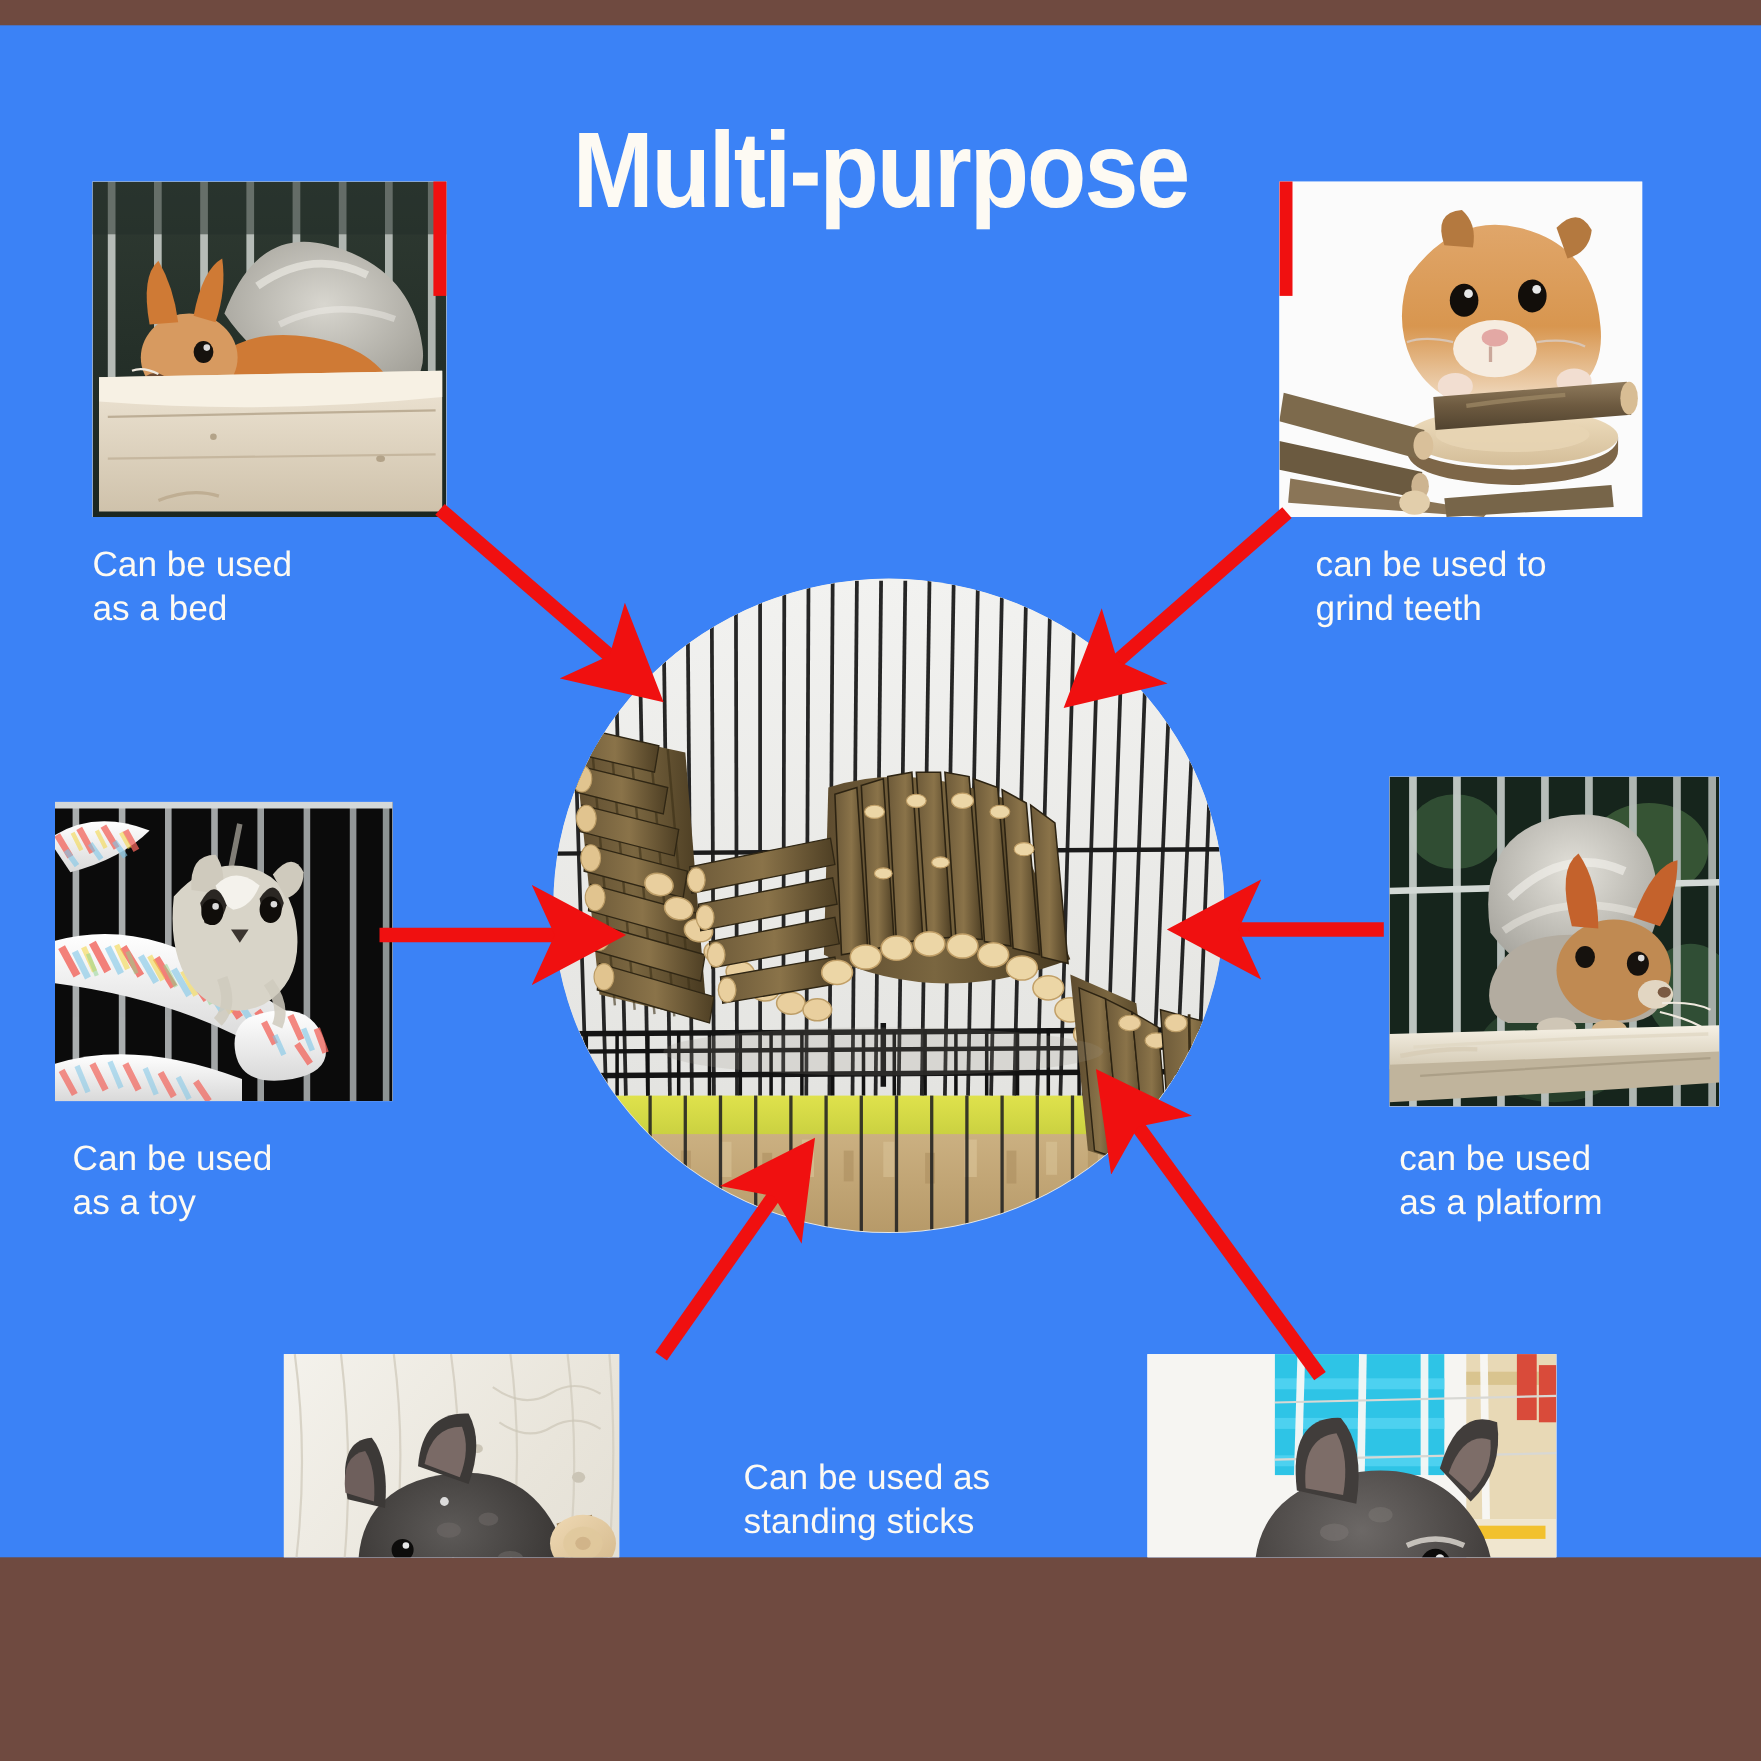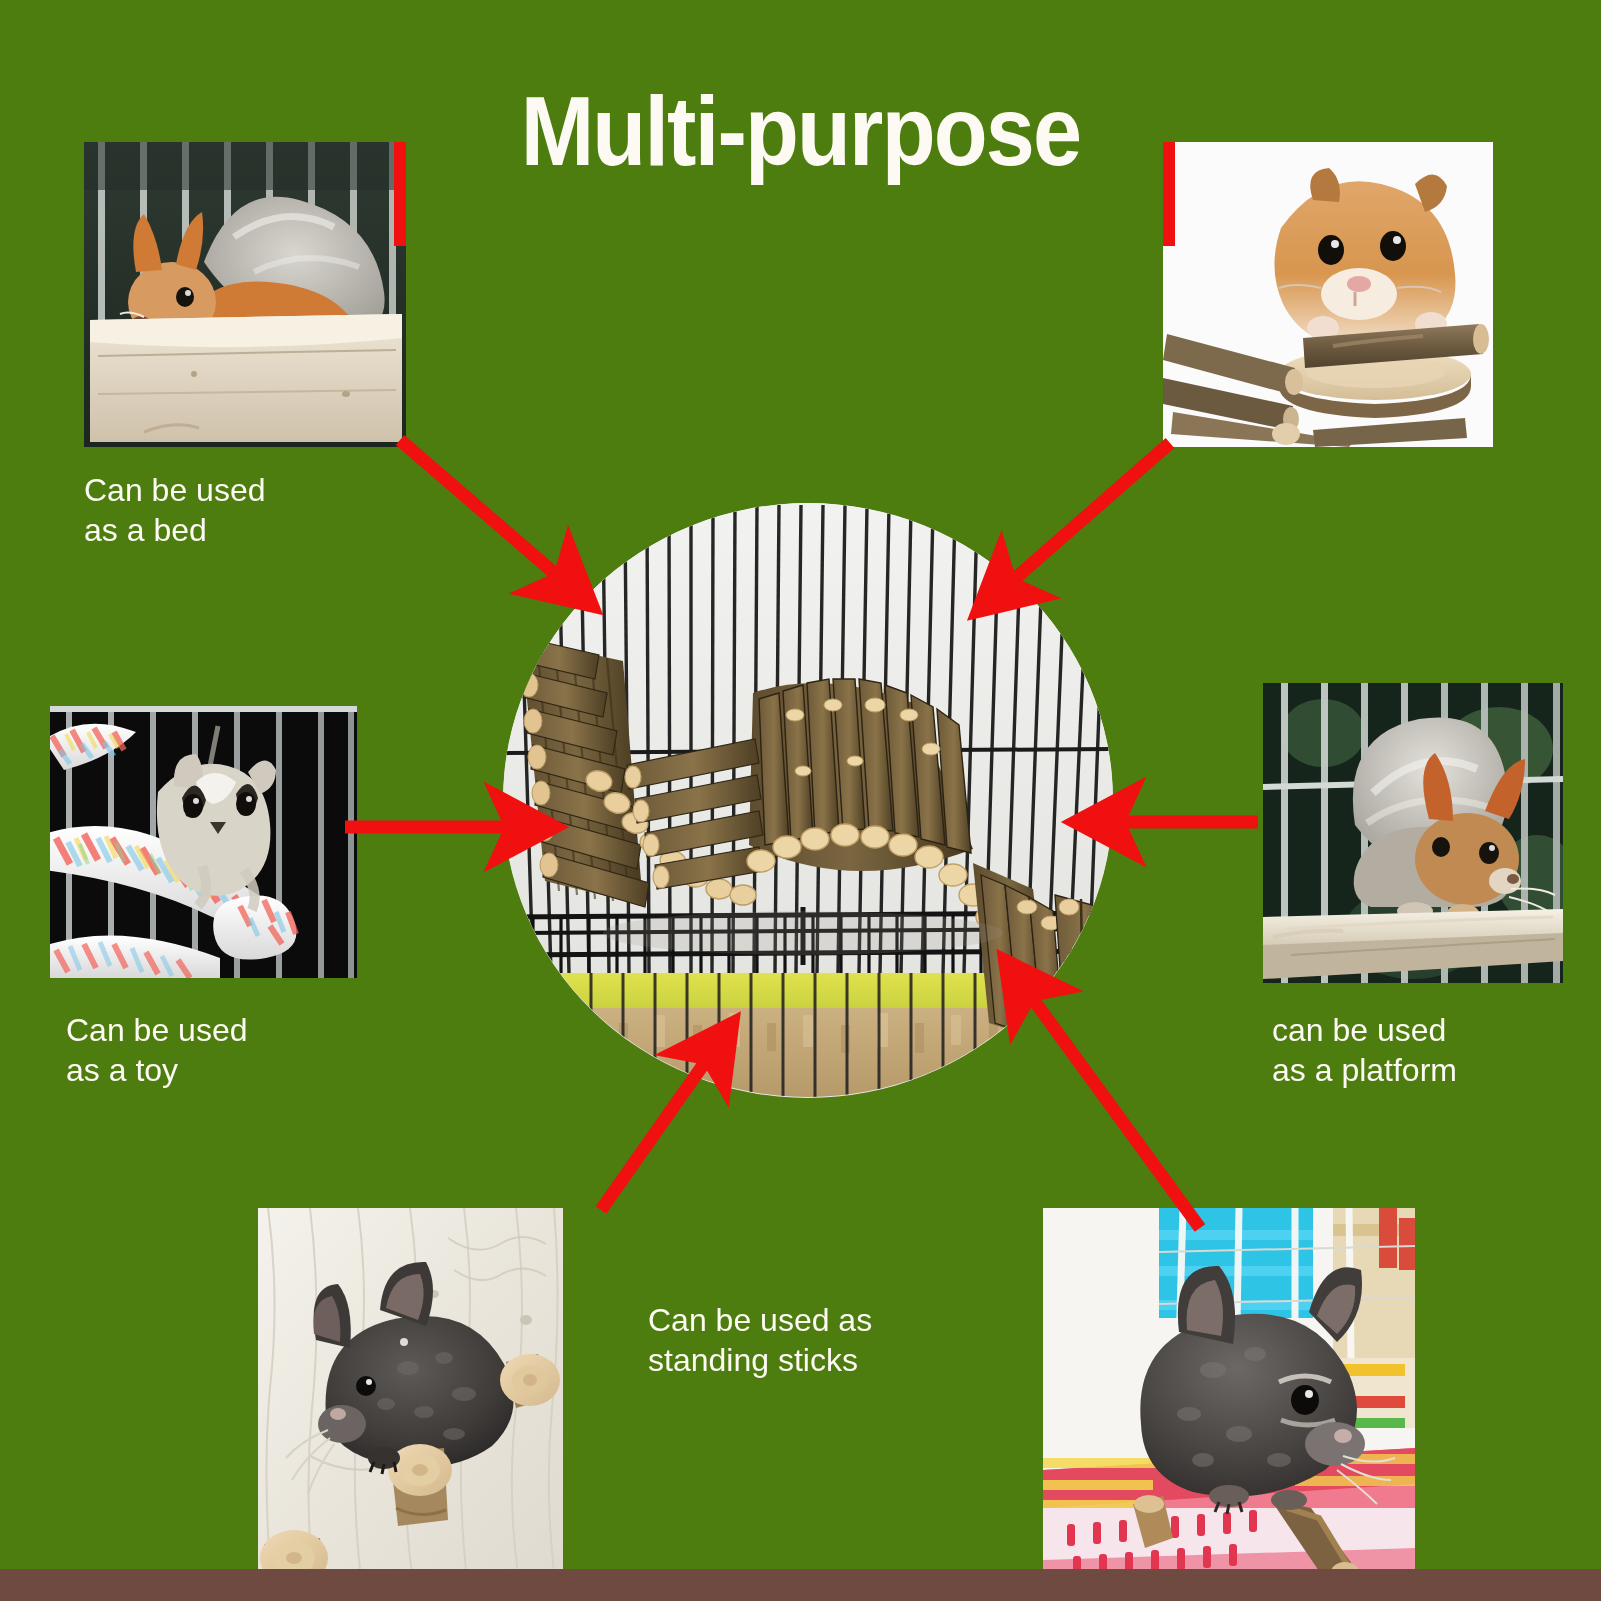--- a/index.html
+++ b/index.html
@@ -3,24 +3,25 @@
 <meta charset="utf-8">
 <style>
   html, body {
     margin: 0;
     padding: 0;
     background: #6f4a40;
   }
   #page {
     position: relative;
     width: 1601px;
-    height: 1569px;
-    background: #4d7c0f;
+    height: 1393px;
+    background: #3b82f6;
     overflow: hidden;
     font-family: "Liberation Sans", sans-serif;
+    margin-top: 23px;
   }
 
   
   #title {
     position: absolute;
     left: 0;
     top: 82px;
     width: 1601px;
     text-align: center;
     color: #fdfaf3;
@@ -210,20 +211,22 @@
         <path d="M10 270 L190 300 L186 305 L8 292Z" fill="#8a7557"></path>
         <ellipse cx="131" cy="240" rx="9" ry="13" fill="#d9c09a"></ellipse>
         <ellipse cx="128" cy="277" rx="8" ry="12" fill="#cdb490"></ellipse>
         <ellipse cx="123" cy="292" rx="14" ry="11" fill="#e2ceab"></ellipse>
         <path d="M150 288 L302 276 L304 296 L152 305Z" fill="#776549"></path>
       </svg>
     </div>
     <div class="redbar" style="left:0px; top:-6px; height:110px;"></div>
   </div>
 
+  <div class="caption" style="left:1196px; top:470px; width:400px;">can be used to
+grind teeth</div>
 
   <div class="photo" style="left:50px; top:706px; width:307px; height:272px;">
     <div class="inner">
       <svg class="art" viewBox="0 0 307 272" preserveAspectRatio="none">
         <defs>
           <linearGradient id="ropeg" x1="0" y1="0" x2="0" y2="1">
             <stop offset="0" stop-color="#ffffff"></stop>
               <stop offset="1" stop-color="#d9d9d9"></stop>
           </linearGradient>
         </defs>
@@ -545,21 +548,21 @@
           <ellipse cx="160" cy="252" rx="11" ry="7"></ellipse>
         </g>
 
         <ellipse cx="186" cy="288" rx="20" ry="11" fill="#6a5f58"></ellipse>
         <ellipse cx="246" cy="292" rx="18" ry="10" fill="#6a5f58"></ellipse>
         <path d="M176 294 l-4 10 M186 296 l-2 10 M196 294 l3 10" stroke="#2b2724" stroke-width="3"></path>
       </svg>
     </div>
   </div>
 
-  <div class="caption" style="left:648px; top:1300px; width:400px;">Can be used as
+  <div class="caption" style="left:676px; top:1300px; width:400px;">Can be used as
 standing sticks</div>
 
   <div id="center-oval">
     <svg class="art" viewBox="0 0 610 595" preserveAspectRatio="none">
       <defs>
         <linearGradient id="cbg" x1="0" y1="0" x2="0" y2="1">
           <stop offset="0" stop-color="#f2f2f0"></stop>
             <stop offset="0.78" stop-color="#e4e4e1"></stop>
             <stop offset="1" stop-color="#d9d9d5"></stop>
         </linearGradient>

